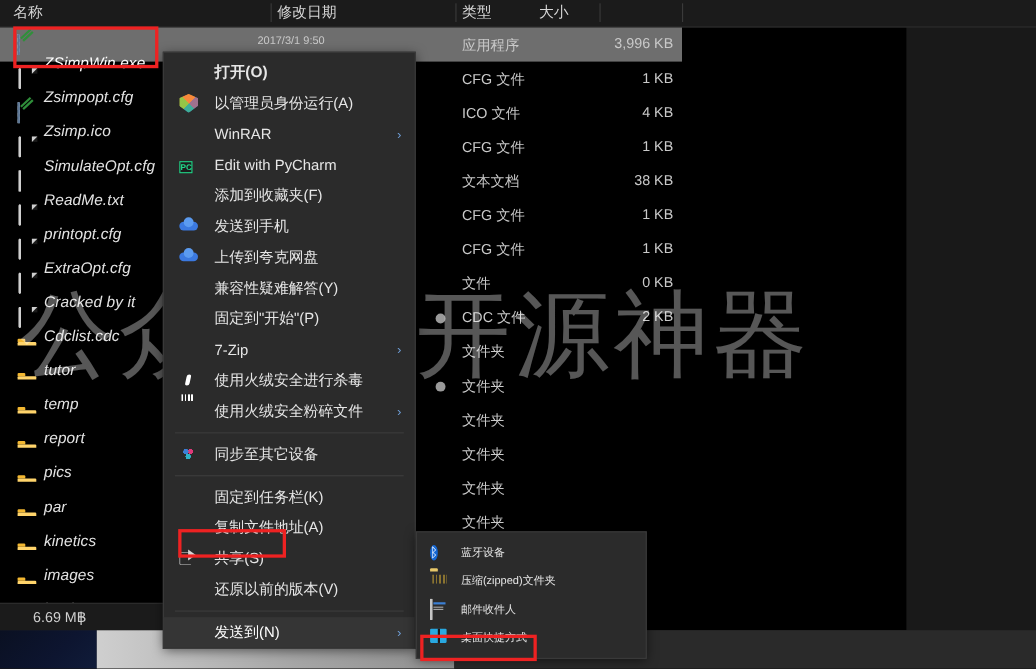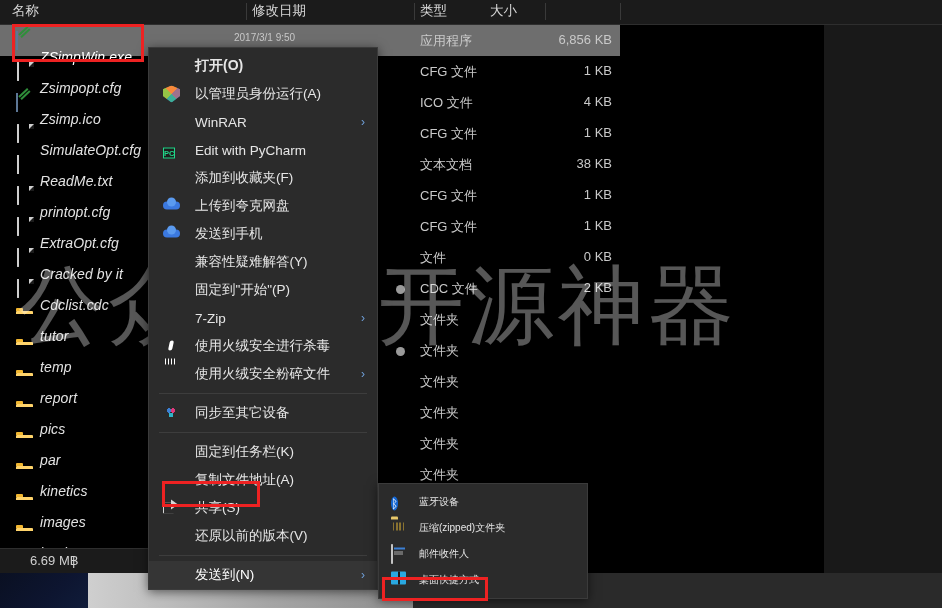--- a/index.html
+++ b/index.html
@@ -396,21 +396,21 @@
         <div class="col-sep" style="left: 545px;"></div>
         <div class="col-sep" style="left: 620px;"></div>
       </div>
 
     <div id="file-list">
         <div class="frow selected" style="top: 0px;">
           <span class="ficon"><span class="ic-app"></span></span>
           <span class="fname">ZSimpWin.exe</span>
           <span class="fdate">2017/3/1 9:50</span>
           <span class="ftype">应用程序</span>
-          <span class="fsize">6,856 KB</span>
+          <span class="fsize">3,996 KB</span>
         </div>
         <div class="frow" style="top: 31px;">
           <span class="ficon"><span class="ic-doc"></span></span>
           <span class="fname">Zsimpopt.cfg</span>
           <span class="ftype">CFG 文件</span>
           <span class="fsize">1 KB</span>
         </div>
         <div class="frow" style="top: 62px;">
           <span class="ficon"><span class="ic-app"></span></span>
           <span class="fname">Zsimp.ico</span>
@@ -526,25 +526,25 @@
       </div>
       <div class="mi">
         <span class="mi-icon"><span class="g-pycharm">PC</span></span>
         <span class="mi-label">Edit with PyCharm</span>
       </div>
       <div class="mi">
         <span class="mi-label">添加到收藏夹(F)</span>
       </div>
       <div class="mi">
         <span class="mi-icon"><span class="g-cloud"></span></span>
+        <span class="mi-label">发送到手机</span>
+      </div>
+      <div class="mi">
+        <span class="mi-icon"><span class="g-cloud"></span></span>
         <span class="mi-label">上传到夸克网盘</span>
-      </div>
-      <div class="mi">
-        <span class="mi-icon"><span class="g-cloud"></span></span>
-        <span class="mi-label">发送到手机</span>
       </div>
       <div class="mi">
         <span class="mi-label">兼容性疑难解答(Y)</span>
       </div>
       <div class="mi">
         <span class="mi-label">固定到"开始"(P)</span>
       </div>
       <div class="mi">
         <span class="mi-label">7-Zip</span>
         <span class="mi-arrow">›</span>

